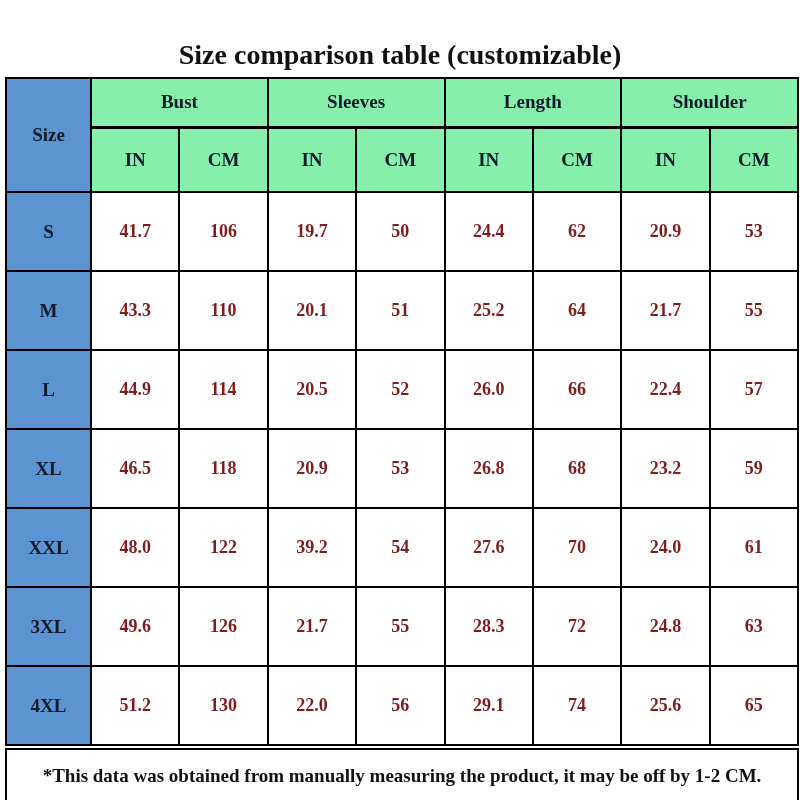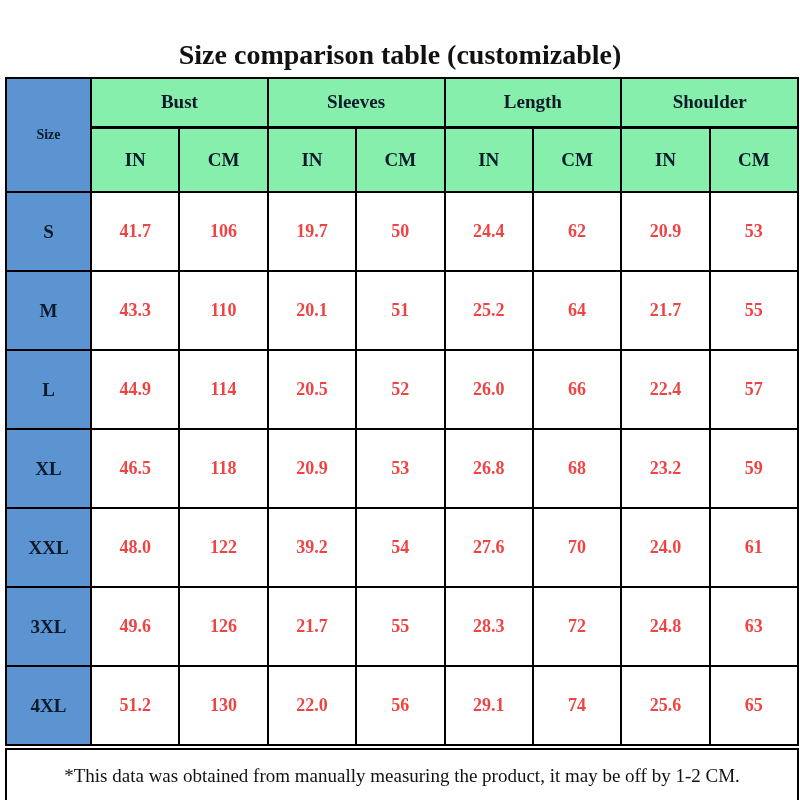--- a/index.html
+++ b/index.html
@@ -47,48 +47,48 @@
     font-weight: bold;
   }
   tr.row-groups th { height: 49px; }
   tr.row-units th {
     height: 65px;
     border-top-width: 3px;
   }
   th.corner-cell {
     background: #5C94D2;
     color: #0d1a2b;
-    font-size: 14px;
+    font-size: 19px;
   }
   tbody th.size-cell {
     background: #5C94D2;
     color: #0d1a2b;
     font-size: 19px;
     font-weight: bold;
   }
   tbody td.value-cell {
     background: #ffffff;
-    color: #ef4444;
+    color: #7f1d1d;
     font-size: 18px;
     font-weight: bold;
     height: 79px;
   }
   .footnote-box {
     width: 794px;
     margin: 2px auto 0 auto;
     height: 58px;
     border: 2px solid #000000;
     border-bottom-width: 4px;
     background: #ffffff;
     display: flex;
     align-items: center;
     justify-content: center;
   }
   .footnote-text {
-    font-weight: normal;
+    font-weight: bold;
     font-size: 19px;
     color: #111111;
     white-space: nowrap;
   }
 </style>
 </head>
 <body>
 
 <div class="page">
 

